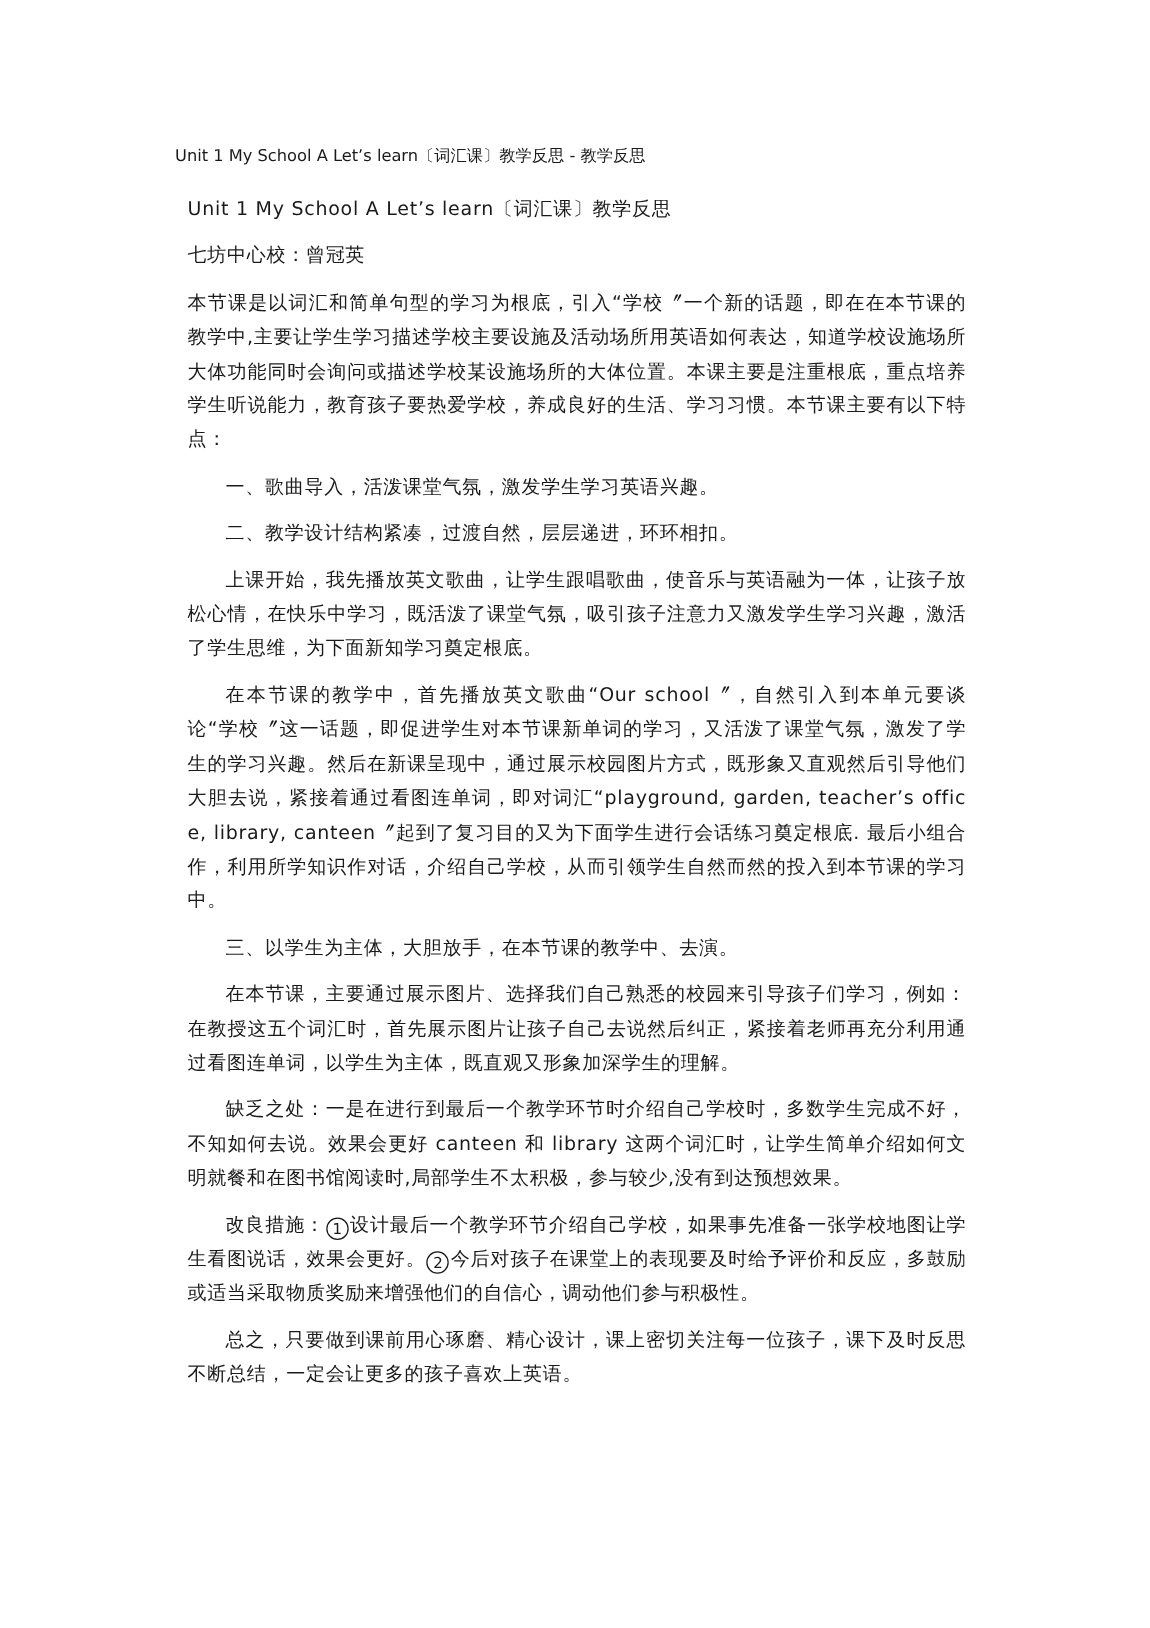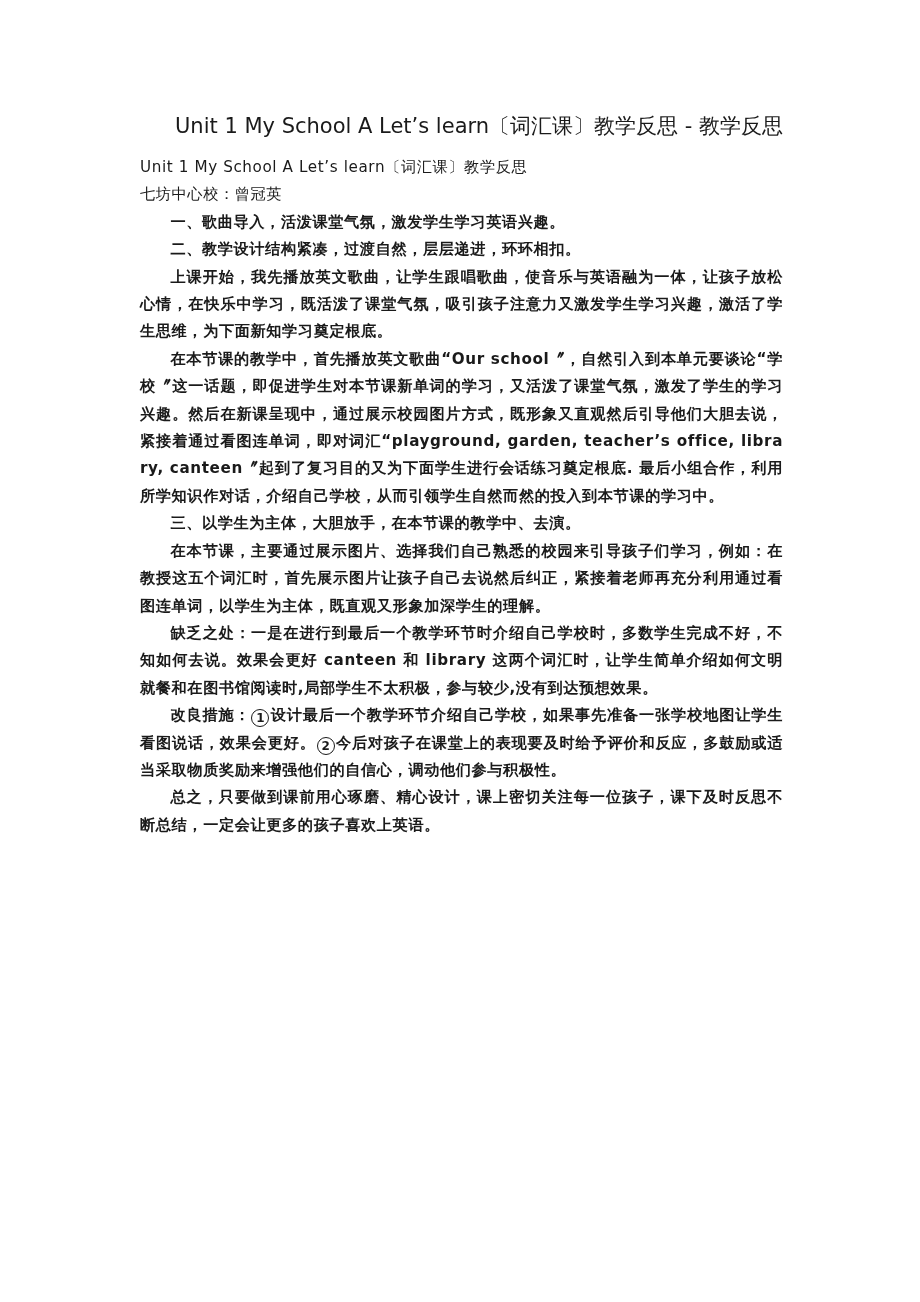--- a/index.html
+++ b/index.html
@@ -15,39 +15,38 @@
       color: #1a1a1a;
       font-family: "DejaVu Sans", "Liberation Sans", sans-serif;
     }
     .page {
       position: absolute;
       left: 140px;
       top: 112px;
       width: 643px;
     }
     .doc-title {
-      text-align: right;
-      font-size: 21px;
+      text-align: left;
+      font-size: 13px;
       line-height: 28px;
       margin: 0 0 14px 0;
       font-weight: normal;
       letter-spacing: 0;
     }
     .line {
       font-size: 15.2px;
       line-height: 27.4px;
-      margin: 0;
+      margin: 10px;
       text-align: justify;
       text-justify: inter-ideograph;
       word-break: break-all;
       letter-spacing: 0.6px;
     }
     .indent {
       text-indent: 2em;
-      font-weight: bold;
     }
     .circ {
       display: inline-block;
       width: 16px;
       height: 16px;
       border: 1.4px solid #1a1a1a;
       border-radius: 50%;
       font-size: 12px;
       line-height: 16px;
       text-align: center;
@@ -58,20 +57,21 @@
     }
   </style>
 </head>
 <body>
 
 <div class="page">
   <h1 class="doc-title">Unit 1 My School A Let’s learn〔词汇课〕教学反思 - 教学反思</h1>
 
   <p class="line">Unit 1 My School A Let’s learn〔词汇课〕教学反思</p>
   <p class="line">七坊中心校：曾冠英</p>
+  <p class="line">本节课是以词汇和简单句型的学习为根底，引入“学校〞一个新的话题，即在在本节课的教学中,主要让学生学习描述学校主要设施及活动场所用英语如何表达，知道学校设施场所大体功能同时会询问或描述学校某设施场所的大体位置。本课主要是注重根底，重点培养学生听说能力，教育孩子要热爱学校，养成良好的生活、学习习惯。本节课主要有以下特点：</p>
 
   <p class="line indent">一、歌曲导入，活泼课堂气氛，激发学生学习英语兴趣。</p>
   <p class="line indent">二、教学设计结构紧凑，过渡自然，层层递进，环环相扣。</p>
 
   <p class="line indent">上课开始，我先播放英文歌曲，让学生跟唱歌曲，使音乐与英语融为一体，让孩子放松心情，在快乐中学习，既活泼了课堂气氛，吸引孩子注意力又激发学生学习兴趣，激活了学生思维，为下面新知学习奠定根底。</p>
   <p class="line indent">在本节课的教学中，首先播放英文歌曲“Our school〞，自然引入到本单元要谈论“学校〞这一话题，即促进学生对本节课新单词的学习，又活泼了课堂气氛，激发了学生的学习兴趣。然后在新课呈现中，通过展示校园图片方式，既形象又直观然后引导他们大胆去说，紧接着通过看图连单词，即对词汇“playground, garden, teacher’s office, library, canteen〞起到了复习目的又为下面学生进行会话练习奠定根底. 最后小组合作，利用所学知识作对话，介绍自己学校，从而引领学生自然而然的投入到本节课的学习中。</p>
 
   <p class="line indent">三、以学生为主体，大胆放手，在本节课的教学中、去演。</p>
 
   <p class="line indent">在本节课，主要通过展示图片、选择我们自己熟悉的校园来引导孩子们学习，例如：在教授这五个词汇时，首先展示图片让孩子自己去说然后纠正，紧接着老师再充分利用通过看图连单词，以学生为主体，既直观又形象加深学生的理解。</p>

